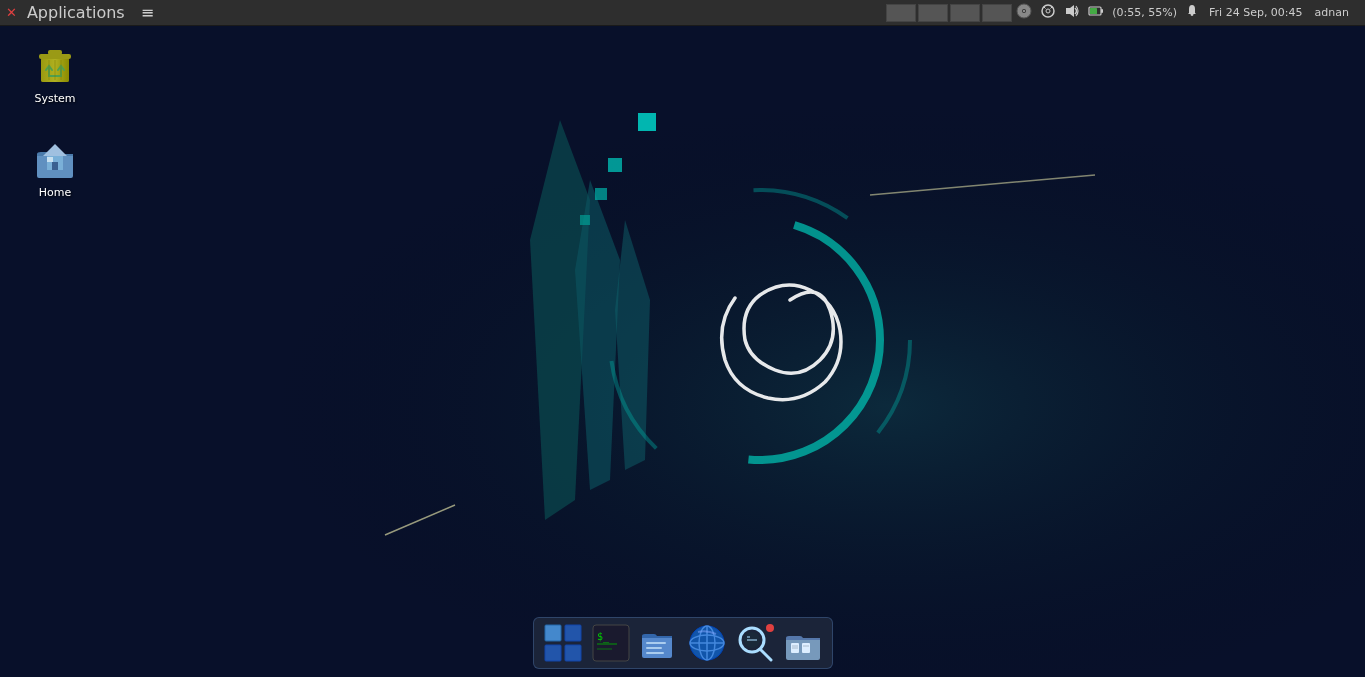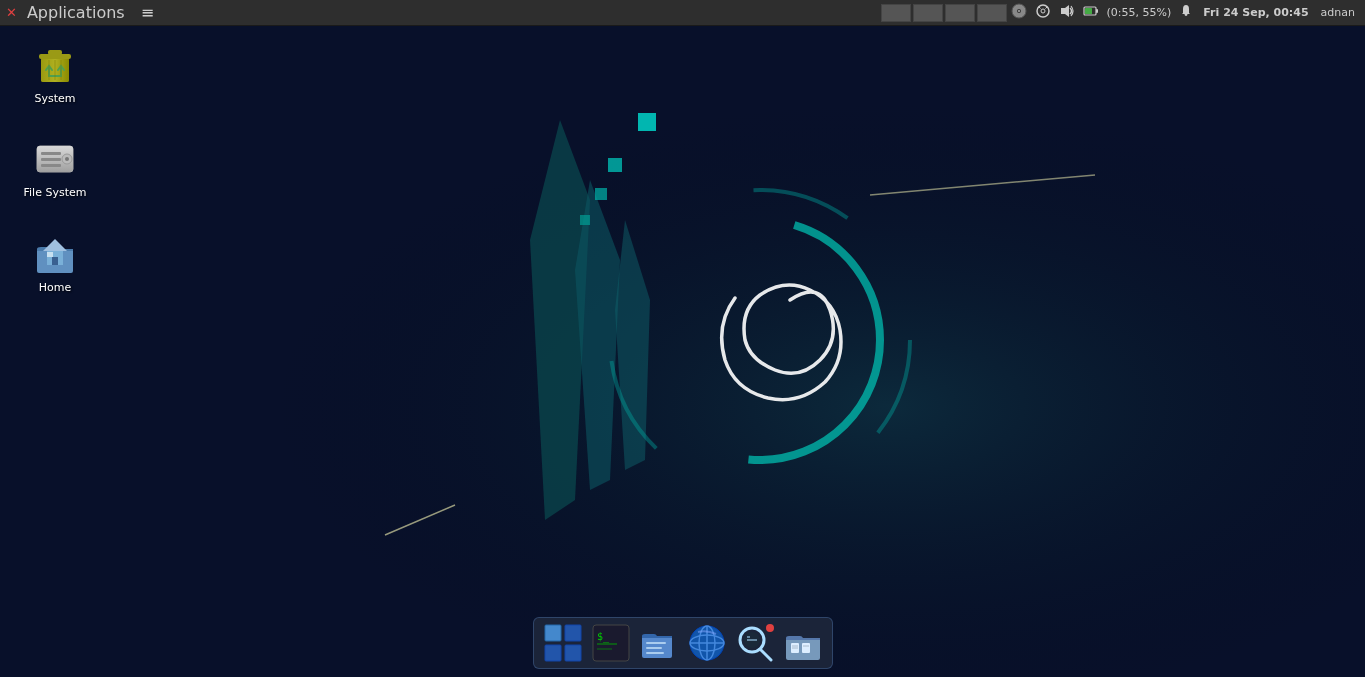--- a/index.html
+++ b/index.html
@@ -54,21 +54,21 @@
       font-size: 16px;
       padding: 0 6px;
       cursor: pointer;
     }
 
     .menubar-right {
       margin-left: auto;
       display: flex;
       align-items: center;
       gap: 2px;
-      padding-right: 6px;
+      padding-right: 12px;
       color: #cccccc;
       font-size: 11px;
     }
 
     .ws-button {
       background: #555;
       border: 1px solid #444;
       width: 30px;
       height: 18px;
       cursor: pointer;
@@ -83,21 +83,20 @@
     .tray-icon {
       font-size: 12px;
       cursor: pointer;
       padding: 1px 2px;
     }
 
     .clock-text {
       font-size: 11px;
       color: #cccccc;
       padding: 0 4px;
-      font-weight: bold;
     }
 
     .username-text {
       font-size: 11px;
       color: #cccccc;
       padding: 0 4px;
     }
 
     
     .desktop-icons {
@@ -313,43 +312,20 @@
           </g>
 
           <line x1="16" y1="18" x2="16" y2="38" stroke="#7a7a00" stroke-width="1" opacity="0.5"></line>
           <line x1="22" y1="18" x2="22" y2="38" stroke="#7a7a00" stroke-width="1" opacity="0.5"></line>
           <line x1="28" y1="18" x2="28" y2="38" stroke="#7a7a00" stroke-width="1" opacity="0.5"></line>
         </svg>
       </div>
       <span class="icon-label">System</span>
     </div>
 
-    <div class="desktop-icon">
-      <div class="icon-img">
-        <svg width="44" height="44" viewBox="0 0 44 44" xmlns="http://www.w3.org/2000/svg">
-
-          <rect x="4" y="10" width="36" height="26" rx="3" fill="#c0c0c0" stroke="#aaa" stroke-width="1"></rect>
-          <rect x="4" y="10" width="36" height="26" rx="3" fill="url(#driveGrad)"></rect>
-          <defs>
-            <linearGradient id="driveGrad" x1="0" y1="0" x2="0" y2="1">
-              <stop offset="0%" stop-color="#d8d8d8"></stop>
-              <stop offset="100%" stop-color="#a0a0a0"></stop>
-            </linearGradient>
-          </defs>
-
-          <rect x="8" y="16" width="20" height="3" rx="1" fill="#888"></rect>
-          <rect x="8" y="22" width="20" height="3" rx="1" fill="#888"></rect>
-          <rect x="8" y="28" width="20" height="3" rx="1" fill="#888"></rect>
-
-          <circle cx="34" cy="23" r="5" fill="#bbb" stroke="#999" stroke-width="1"></circle>
-          <circle cx="34" cy="23" r="2" fill="#777"></circle>
-        </svg>
-      </div>
-      <span class="icon-label">File System</span>
-    </div>
 
     <div class="desktop-icon">
       <div class="icon-img">
         <svg width="44" height="44" viewBox="0 0 44 44" xmlns="http://www.w3.org/2000/svg">
 
           <rect x="4" y="18" width="36" height="24" rx="2" fill="#6090c0"></rect>
           <path d="M4,20 L4,18 Q4,16 8,16 L18,16 Q20,16 22,18 L40,18 Q40,20 40,20" fill="#4a7aaa"></path>
 
           <polygon points="22,8 10,20 34,20" fill="#a0c0e0"></polygon>
           <rect x="14" y="20" width="16" height="14" fill="#7ab0d8"></rect>

